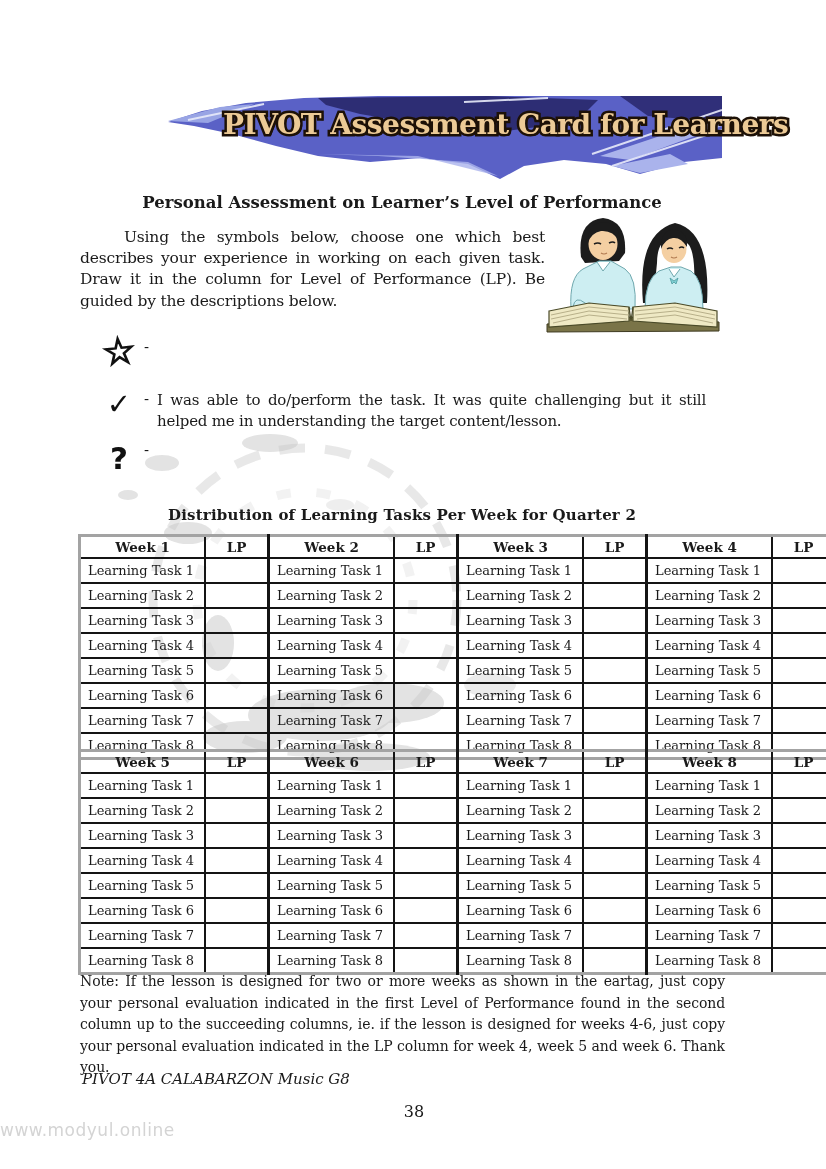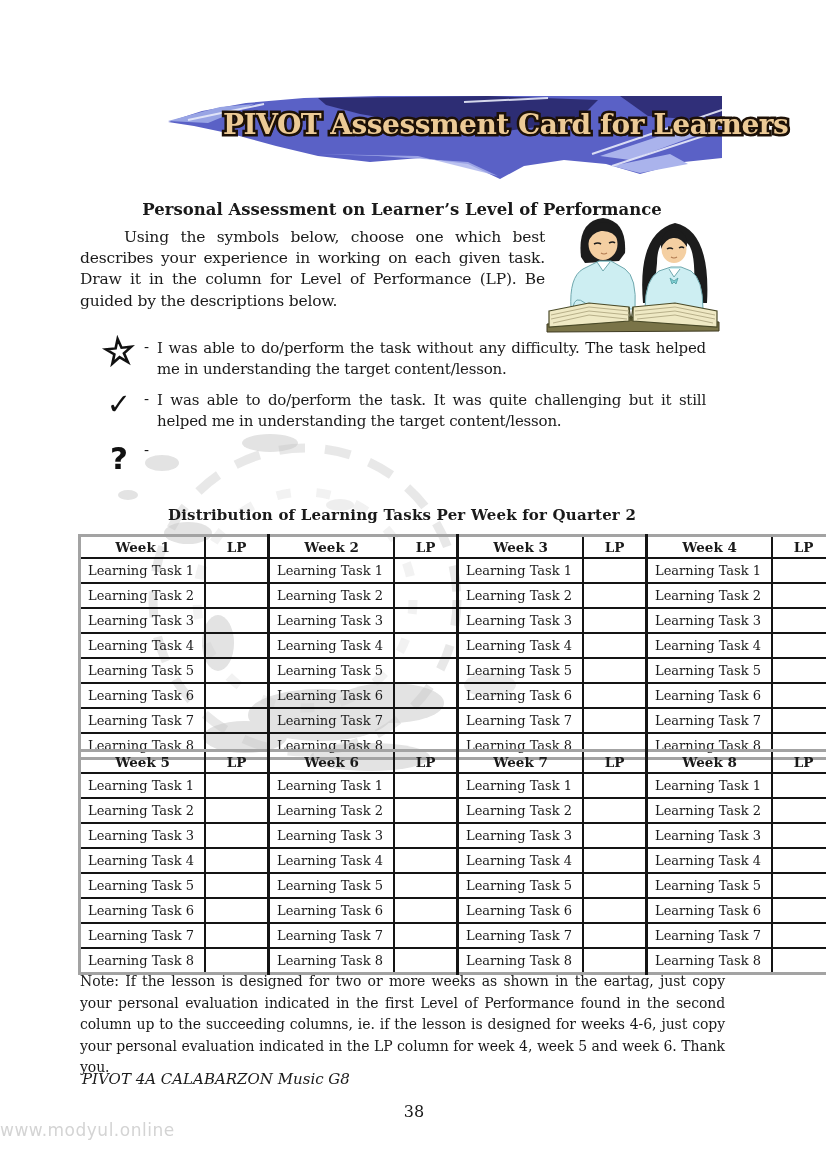--- a/index.html
+++ b/index.html
@@ -17,21 +17,21 @@
     font-family:"DejaVu Serif", serif; font-weight:bold; font-size:28px;
     letter-spacing:-0.5px; color:#ecca96;
     -webkit-text-stroke:5px #1d1107; paint-order:stroke fill;
     text-shadow:2px 2px 0 #1d1107;
     white-space:nowrap;
     margin-left:41px;
   }
 
   
   .heading { left:80px; top:193px; width:644px; text-align:center;
-    font-weight:bold; font-size:16.5px; z-index:2;margin-top:7px; }
+    font-weight:bold; font-size:16.5px; z-index:2; }
   .intro { left:80px; top:227px; width:465px; font-size:15.5px;
     line-height:21.2px; text-align:justify; text-indent:44px;
     letter-spacing:-0.2px; z-index:2; }
 
   
   .sym-item { position:absolute; left:98px; width:610px; z-index:2; }
   .sym-icon { position:absolute; left:0; top:0; width:42px; text-align:center;
     font-family:"DejaVu Sans", sans-serif; color:#111; }
   .star-icon  { font-size:37px; line-height:36px; font-weight:bold;
     -webkit-text-stroke:1.6px #111; top:-4px; transform:rotate(-6deg); }
@@ -154,21 +154,20 @@
     <path d="M92,96 L134,92 L176,100 L176,116 L92,110 Z" fill="#efe9c4" stroke="#4a4a28" stroke-width="1.2"></path>
     <path d="M10,104 L48,96 M10,108 L48,100 M12,112 L48,104 M88,100 L48,96 M88,104 L48,100 M86,108 L48,104" stroke="#b8b08a" stroke-width="1" fill="none"></path>
     <path d="M94,100 L134,96 M94,104 L134,100 M96,108 L134,104 M174,104 L134,96 M174,108 L134,100 M172,112 L134,104" stroke="#b8b08a" stroke-width="1" fill="none"></path>
     <path d="M88,96 L90,110 M92,96 L90,110" stroke="#4a4a28" stroke-width="1.2" fill="none"></path>
   </g>
 </svg>
 
 <div class="sym-item" style="top:338px;">
   <span class="sym-icon star-icon">☆</span>
   <span class="sym-dash">-</span>
-  <div class="sym-text">I was able to do/perform the task without any difficulty. The task helped me in understanding the target content/lesson.</div>
 </div>
 <div class="sym-item" style="top:390px;">
   <span class="sym-icon check-icon">✓</span>
   <span class="sym-dash">-</span>
   <div class="sym-text">I was able to do/perform the task. It was quite challenging but it still helped me in understanding the target content/lesson.</div>
 </div>
 <div class="sym-item" style="top:441px;">
   <span class="sym-icon qmark-icon">?</span>
   <span class="sym-dash">-</span>
 </div>

